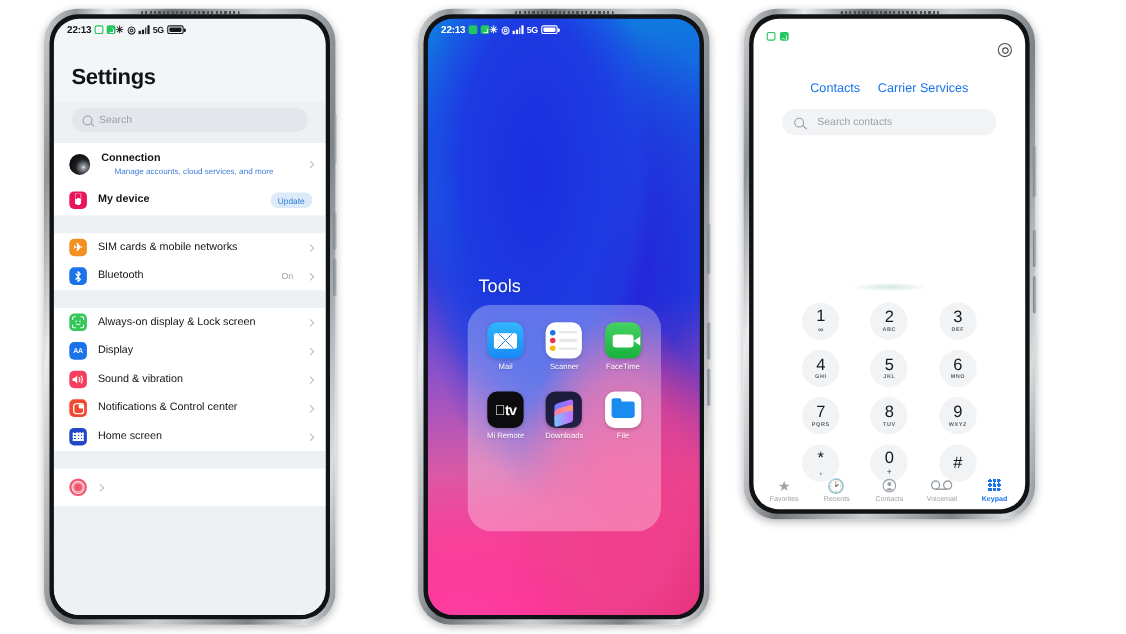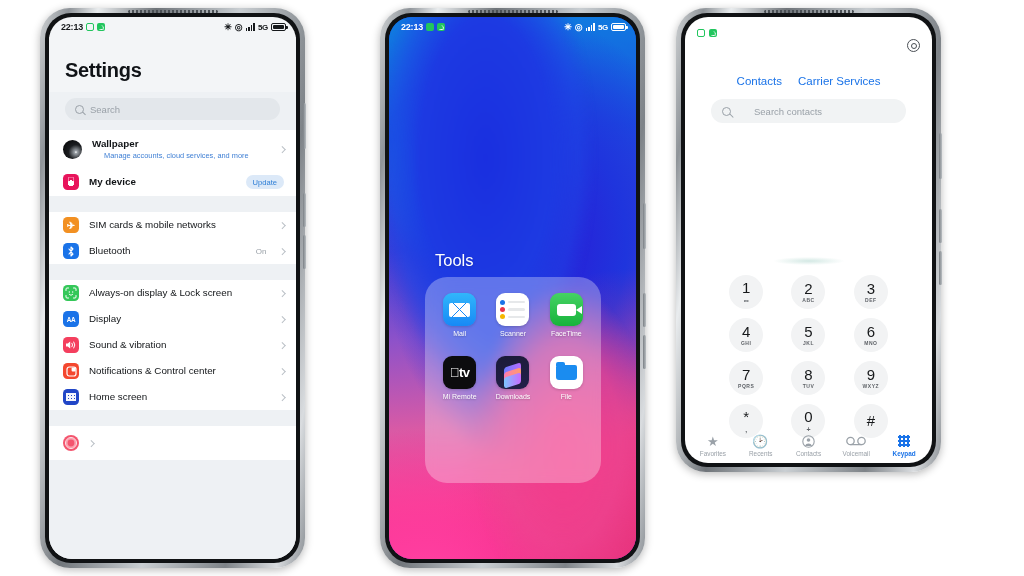--- a/index.html
+++ b/index.html
@@ -44,21 +44,20 @@
   }
   .side-btn {
     position:absolute; right:-6px; width:3px;
     background:linear-gradient(90deg,#7a7f84,#b9bec2);
     border-radius:2px;
   }
 
   
   .statusbar {
     height:20px; display:flex; align-items:center;
-    justify-content:space-between;
     padding:0 10px 0 12px;
     font-size:9px; font-weight:bold;
     position:relative; z-index:12;
   }
   .sb-left { display:flex; align-items:center; gap:3px; }
   .sb-right { display:flex; align-items:center; gap:3px; }
   .sb-time { letter-spacing:-.2px; }
   .mini-ic { width:8px; height:8px; border-radius:2px; display:inline-block; }
   .ic-msg { border:1.4px solid #22c55e; border-radius:2px; background:transparent; }
   .ic-call { background:#22c55e; border-radius:2px; position:relative; }
@@ -239,21 +238,21 @@
     display:flex;align-items:center;justify-content:center;
   }
   .gear::after{content:"";width:4px;height:4px;border-radius:50%;border:1.4px solid #4a4f55;}
   .dial-tabs {
     display:flex; justify-content:center; gap:16px;
     margin-top:38px;
     font-size:11.5px; color:#1a73e8;
   }
   .dial-search {
     margin:12px 14px 0; height:24px; border-radius:12px;
-    background:#f1f3f4; display:flex; align-items:center; gap:23px; padding:0 11px;
+    background:#f1f3f4; display:flex; align-items:center; gap:12px; padding:0 11px;
   }
   .dial-search .mag{width:9px;height:9px;border:1.3px solid #9aa1a8;border-radius:50%;position:relative;flex:none;}
   .dial-search .mag::after{content:"";position:absolute;right:-3px;bottom:-2px;width:4.5px;height:1.3px;background:#9aa1a8;transform:rotate(45deg);}
   .dial-search span { font-size:9.5px; color:#9aa1a8; }
   .smudge {
     position:absolute; left:50%; top:240px; transform:translateX(-50%);
     width:70px; height:8px;
     background:radial-gradient(ellipse at center, rgba(110,180,165,.30), rgba(110,180,165,0) 72%);
   }
   .keypad {
@@ -346,21 +345,21 @@
 
             <div class="searchbar">
               <span class="mag"></span>
               <span>Search</span>
             </div>
 
             <div class="group">
               <div class="row tall">
                 <div class="avatar"></div>
                 <div class="row-main">
-                  <div class="row-label" style="font-weight:bold;">Wallpaper</div>
+                  <div class="row-label" style="font-weight:bold;">Connection</div>
                   <div class="row-sub">Manage accounts, cloud services, and more</div>
                 </div>
                 <span class="chev"></span>
               </div>
               <div class="row" style="height:28px;">
                 <span class="ico ico-apple" style="background:#e8145c;">
                     <span class="apl"></span>
                   </span>
                 <div class="row-main">
                   <div class="row-label" style="font-weight:bold;">My device</div>

